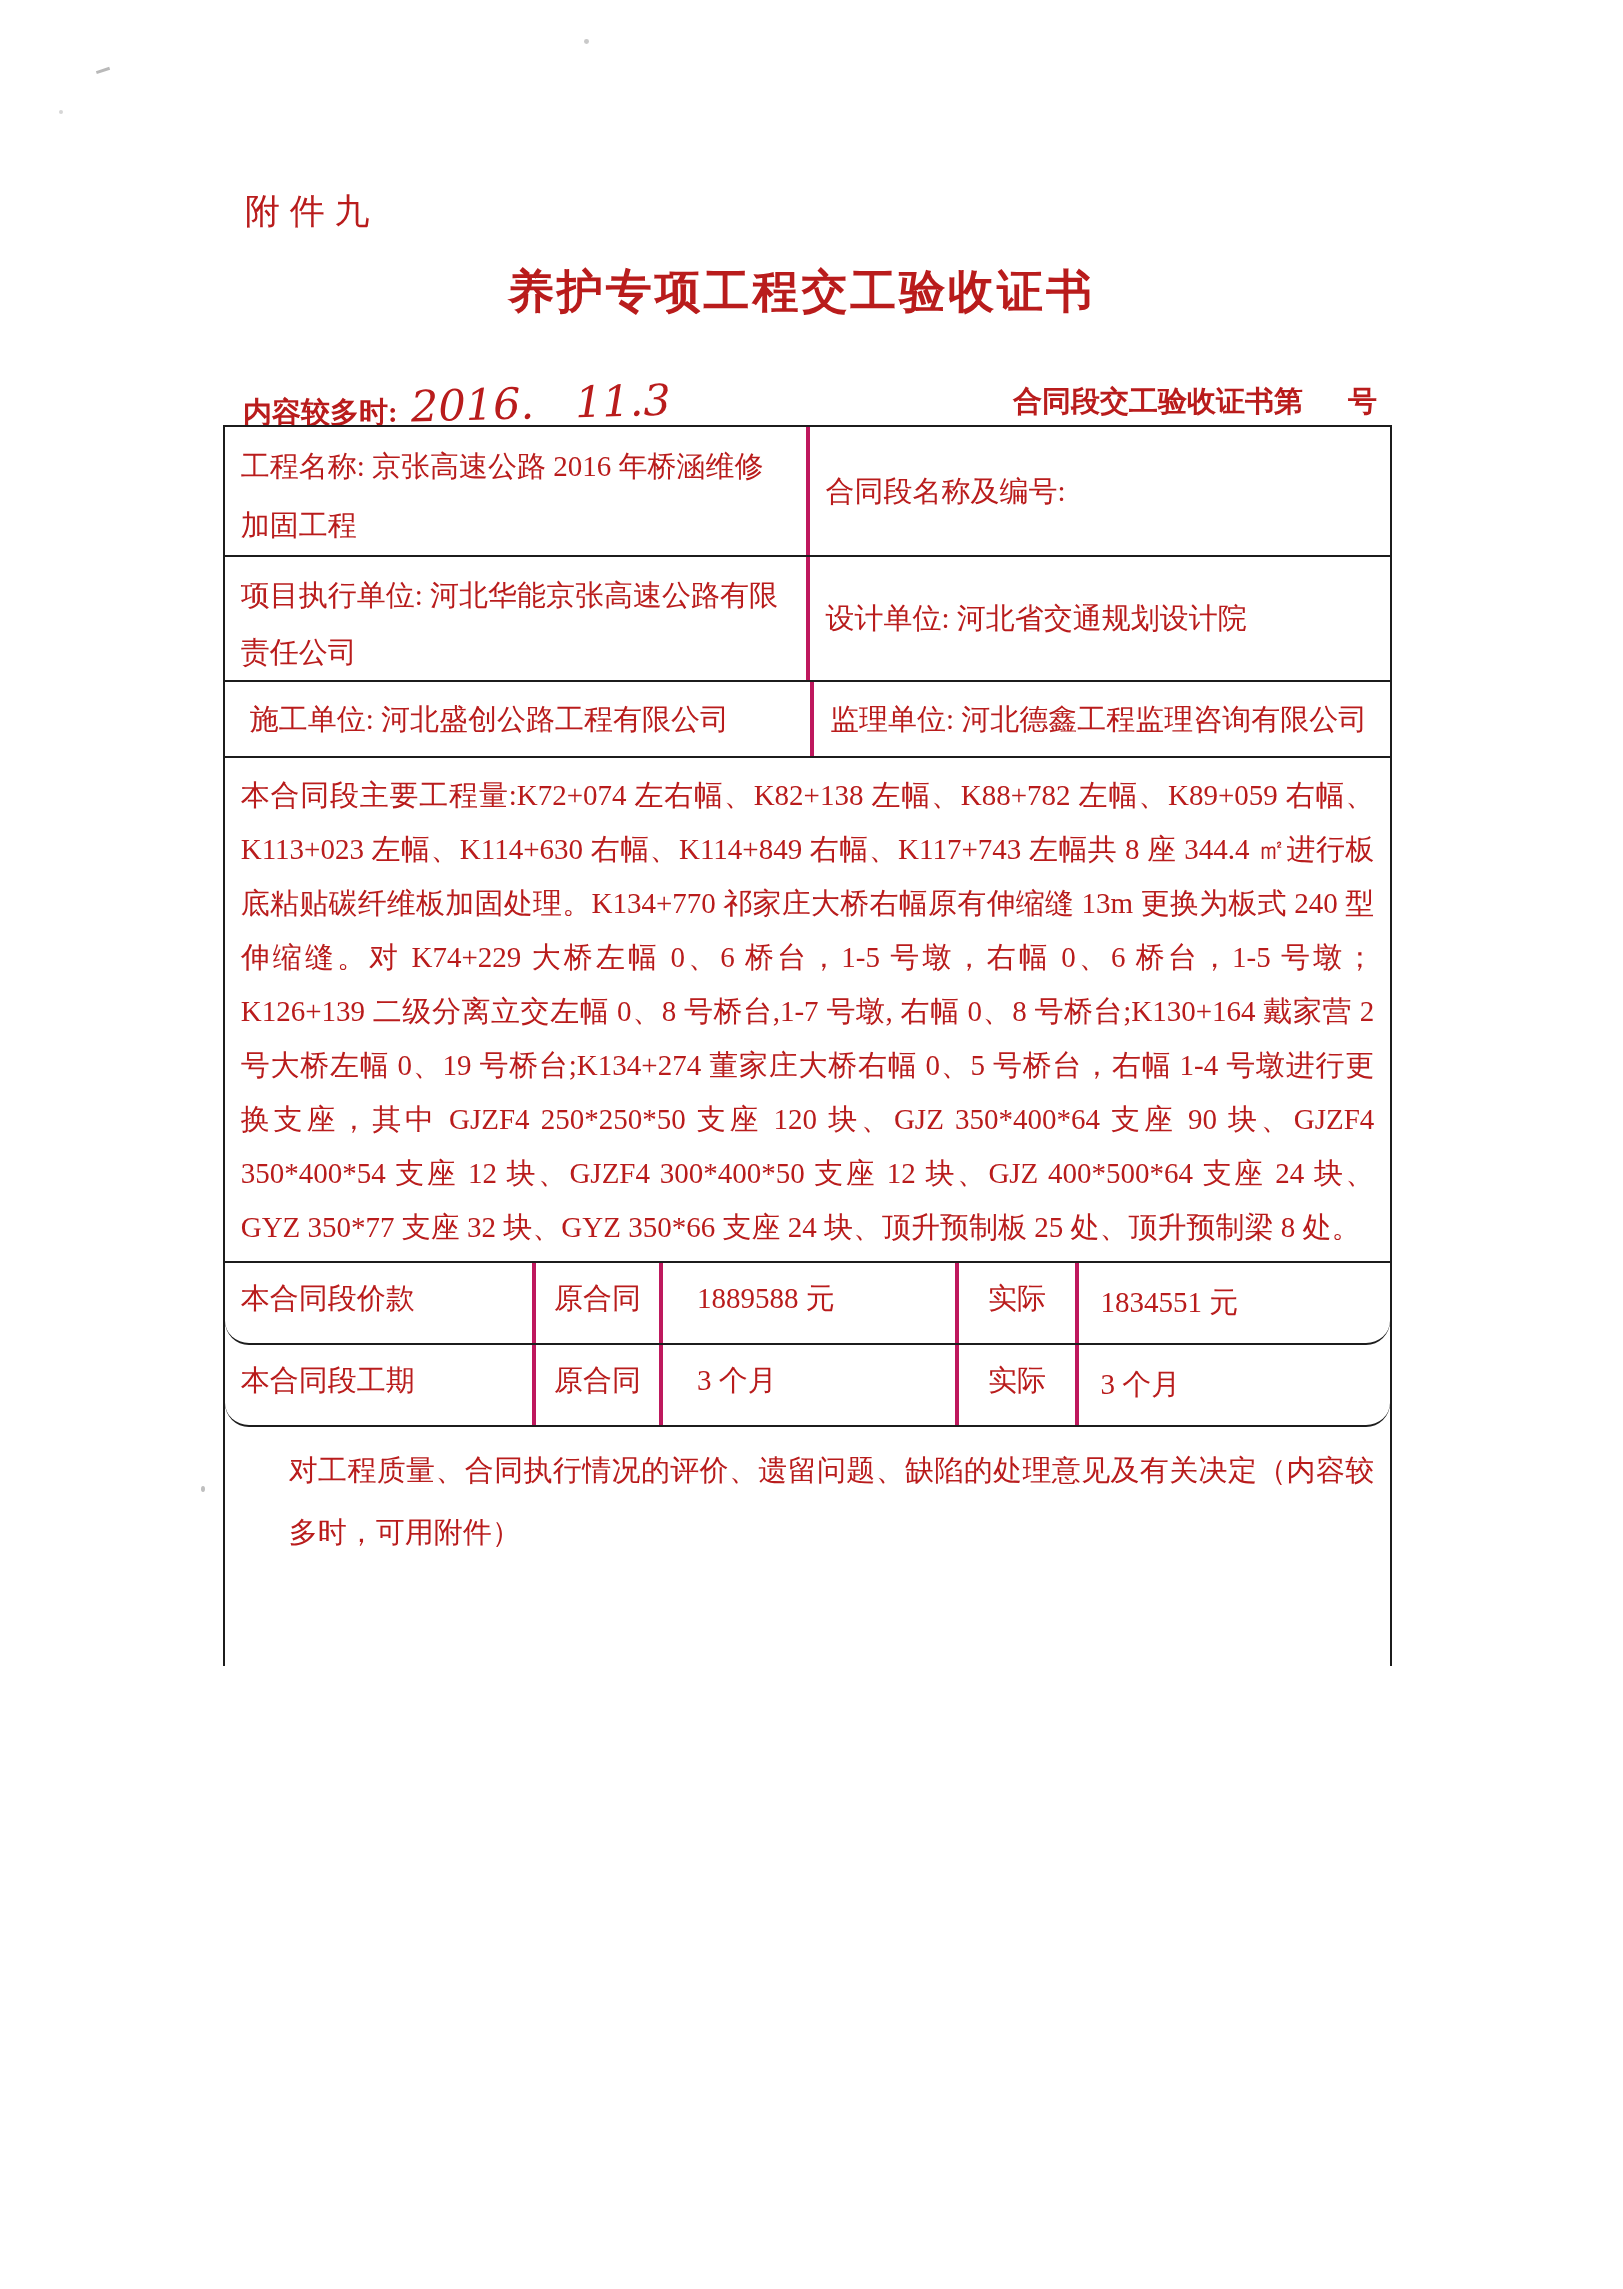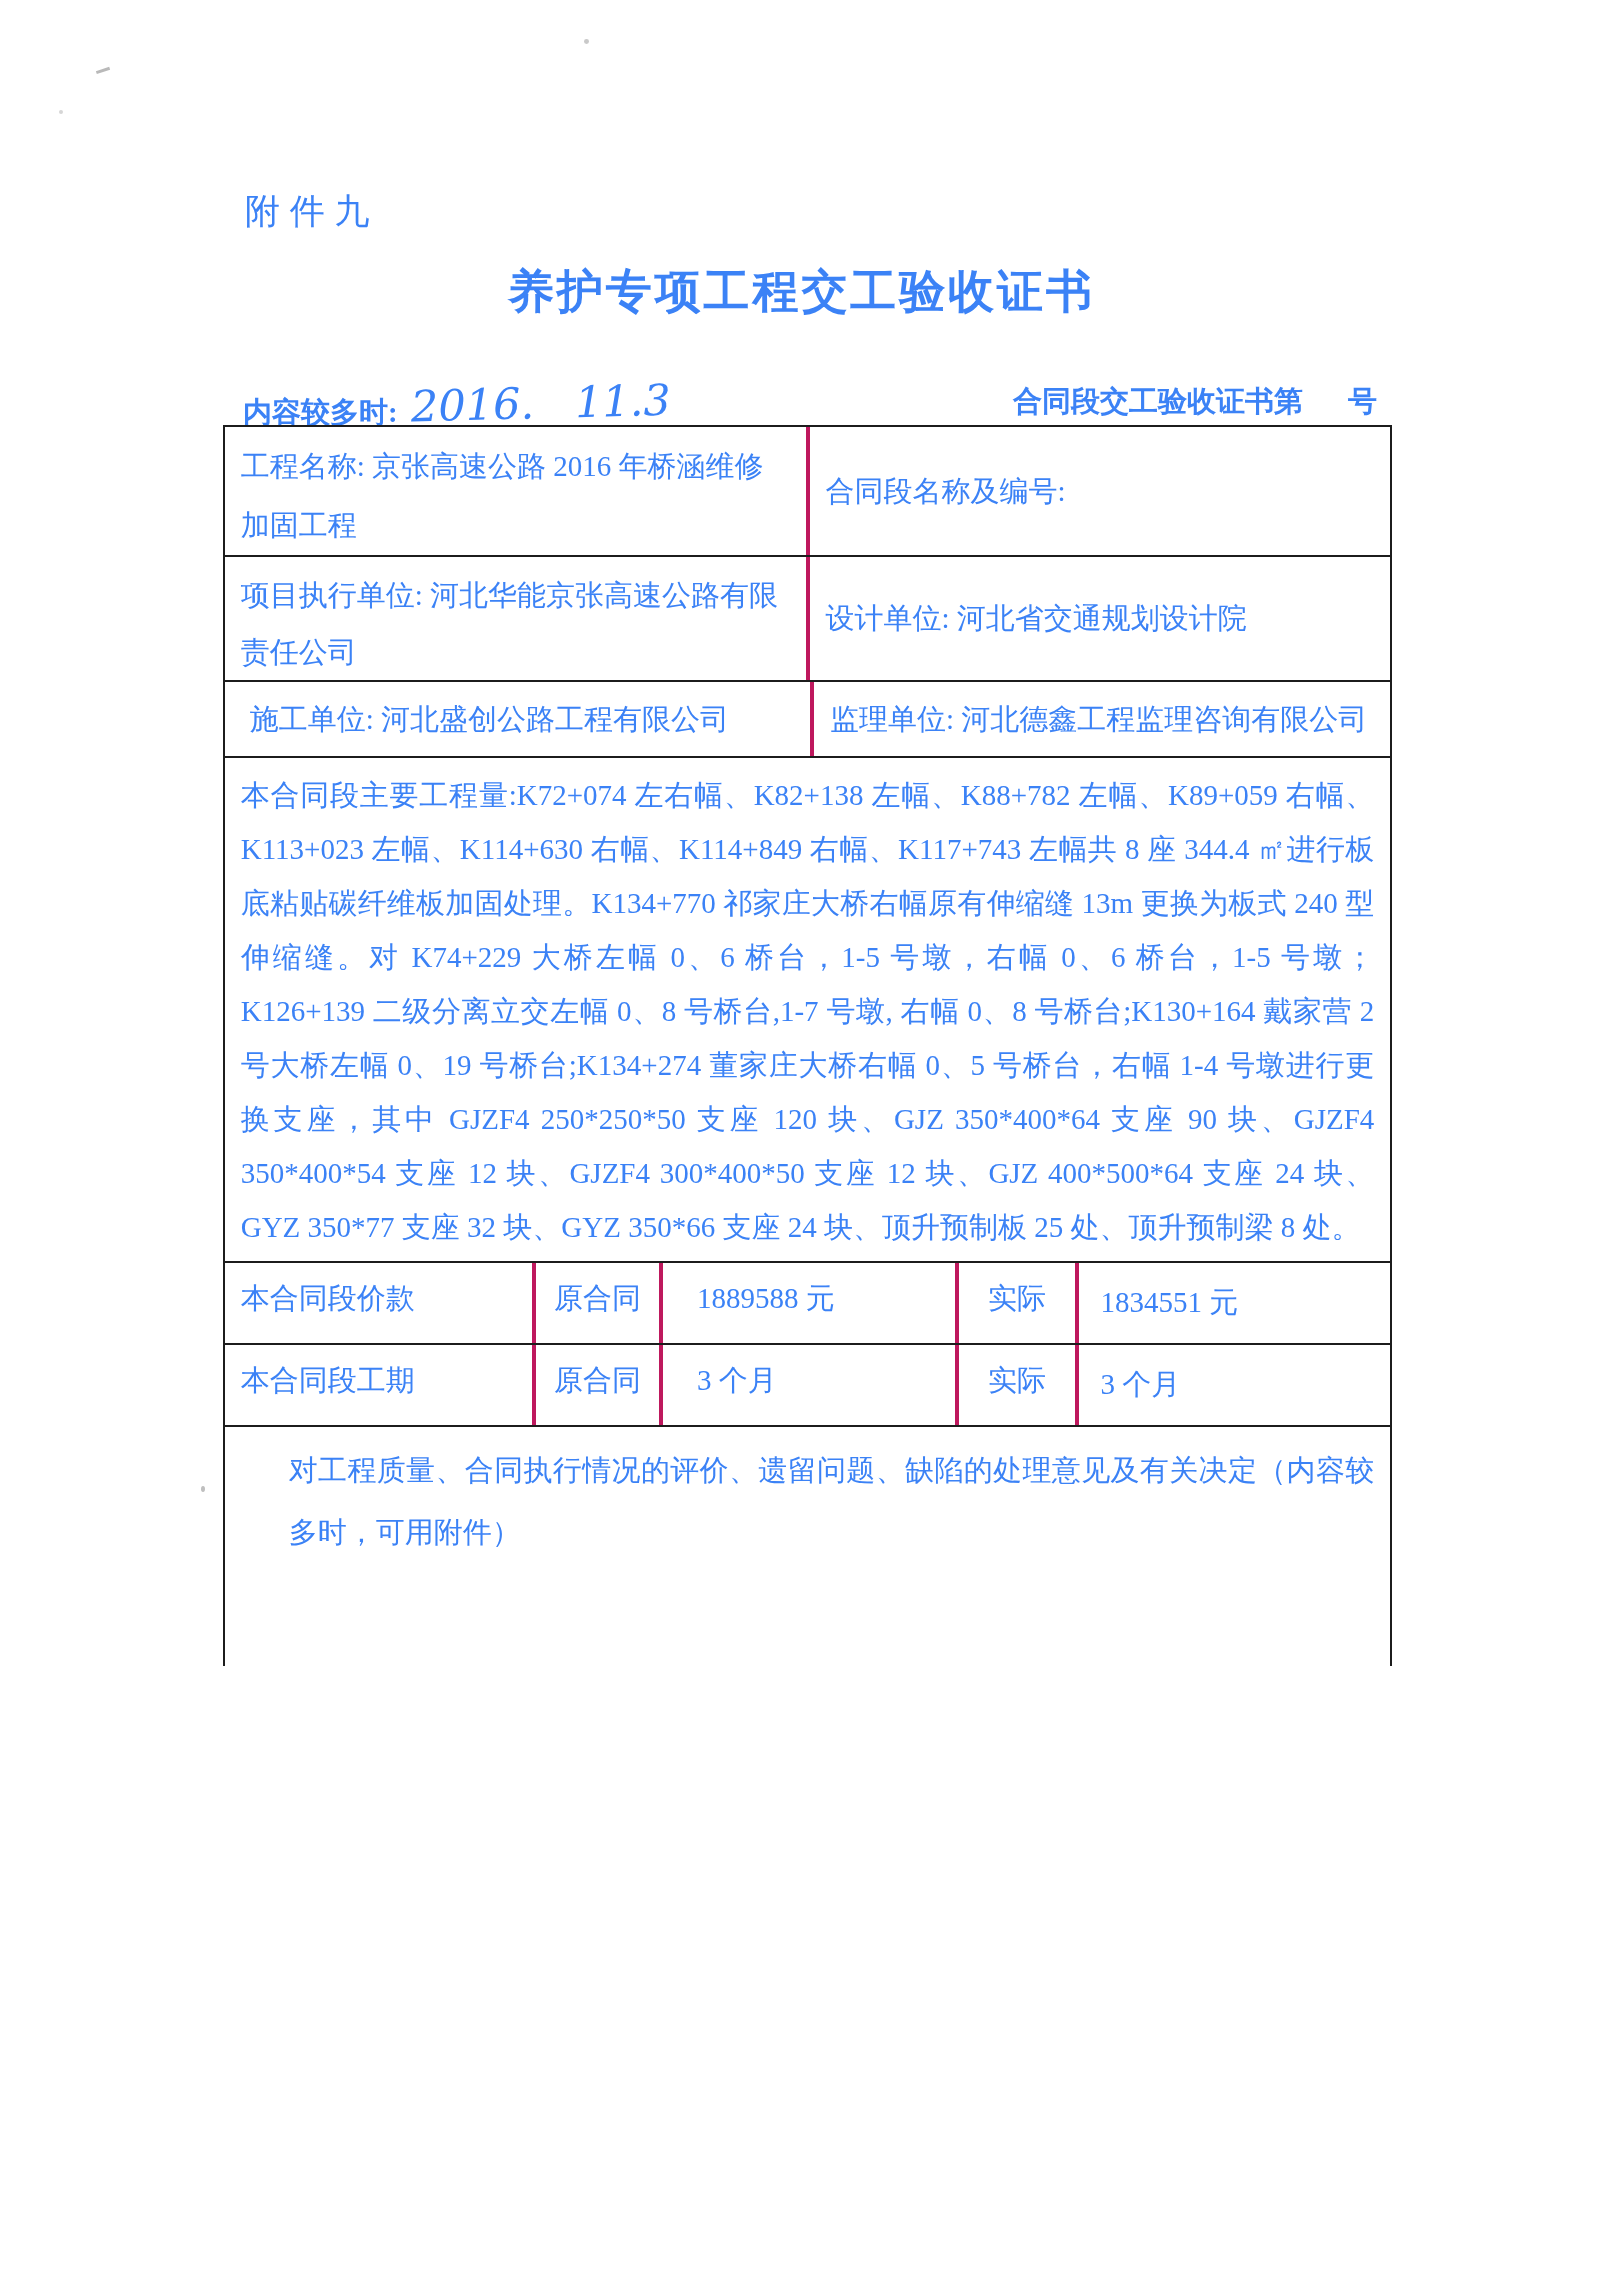--- a/index.html
+++ b/index.html
@@ -1,21 +1,21 @@
 <!DOCTYPE html>
 <html><head>
 <meta charset="utf-8">
 <style>
   html,body{margin:0;padding:0;background:#ffffff;}
   .page{
     position:relative;
     width:1623px;height:1666px;
     background:#ffffff;
     font-family:"Liberation Serif","DejaVu Serif",serif;
-    color:#3b82f6;
+    color:#b91c1c;
     overflow:hidden;
   }
   .attachment{
     position:absolute;left:245px;top:188px;
     font-size:35px;letter-spacing:9.8px;
   }
   .doc-title{
     position:absolute;left:508px;top:261px;
     font-size:46px;font-weight:bold;letter-spacing:2.9px;
     font-family:"Liberation Sans","DejaVu Sans",sans-serif;
@@ -60,21 +60,21 @@
   .v-center{display:flex;align-items:center;}
 
   .r-big{height:505px;}
   .big-cell{
     width:100%;
     line-height:54px;
     text-align:justify;
     padding:9.8px 15.7px 0 15.7px;
   }
 
-  .r-money{height:82px;}
+  .r-money{height:82px;border-radius:24px;}
   .c-label{width:26.7%;padding-top:15.7px;}
   .c-orig{width:10.9%;text-align:center;padding:15.7px 3.9px 0 3.9px;}
   .c-val1{width:25.4%;padding-top:15.7px;padding-left:34px;}
   .c-actual{width:10.3%;text-align:center;padding:15.7px 3.9px 0 3.9px;}
   .c-val2{width:26.7%;padding-top:0;padding-left:21.6px;margin-top:20px;}
 
   .r-comment{height:668px;}
   .comment-cell{
     width:100%;
     line-height:62px;

